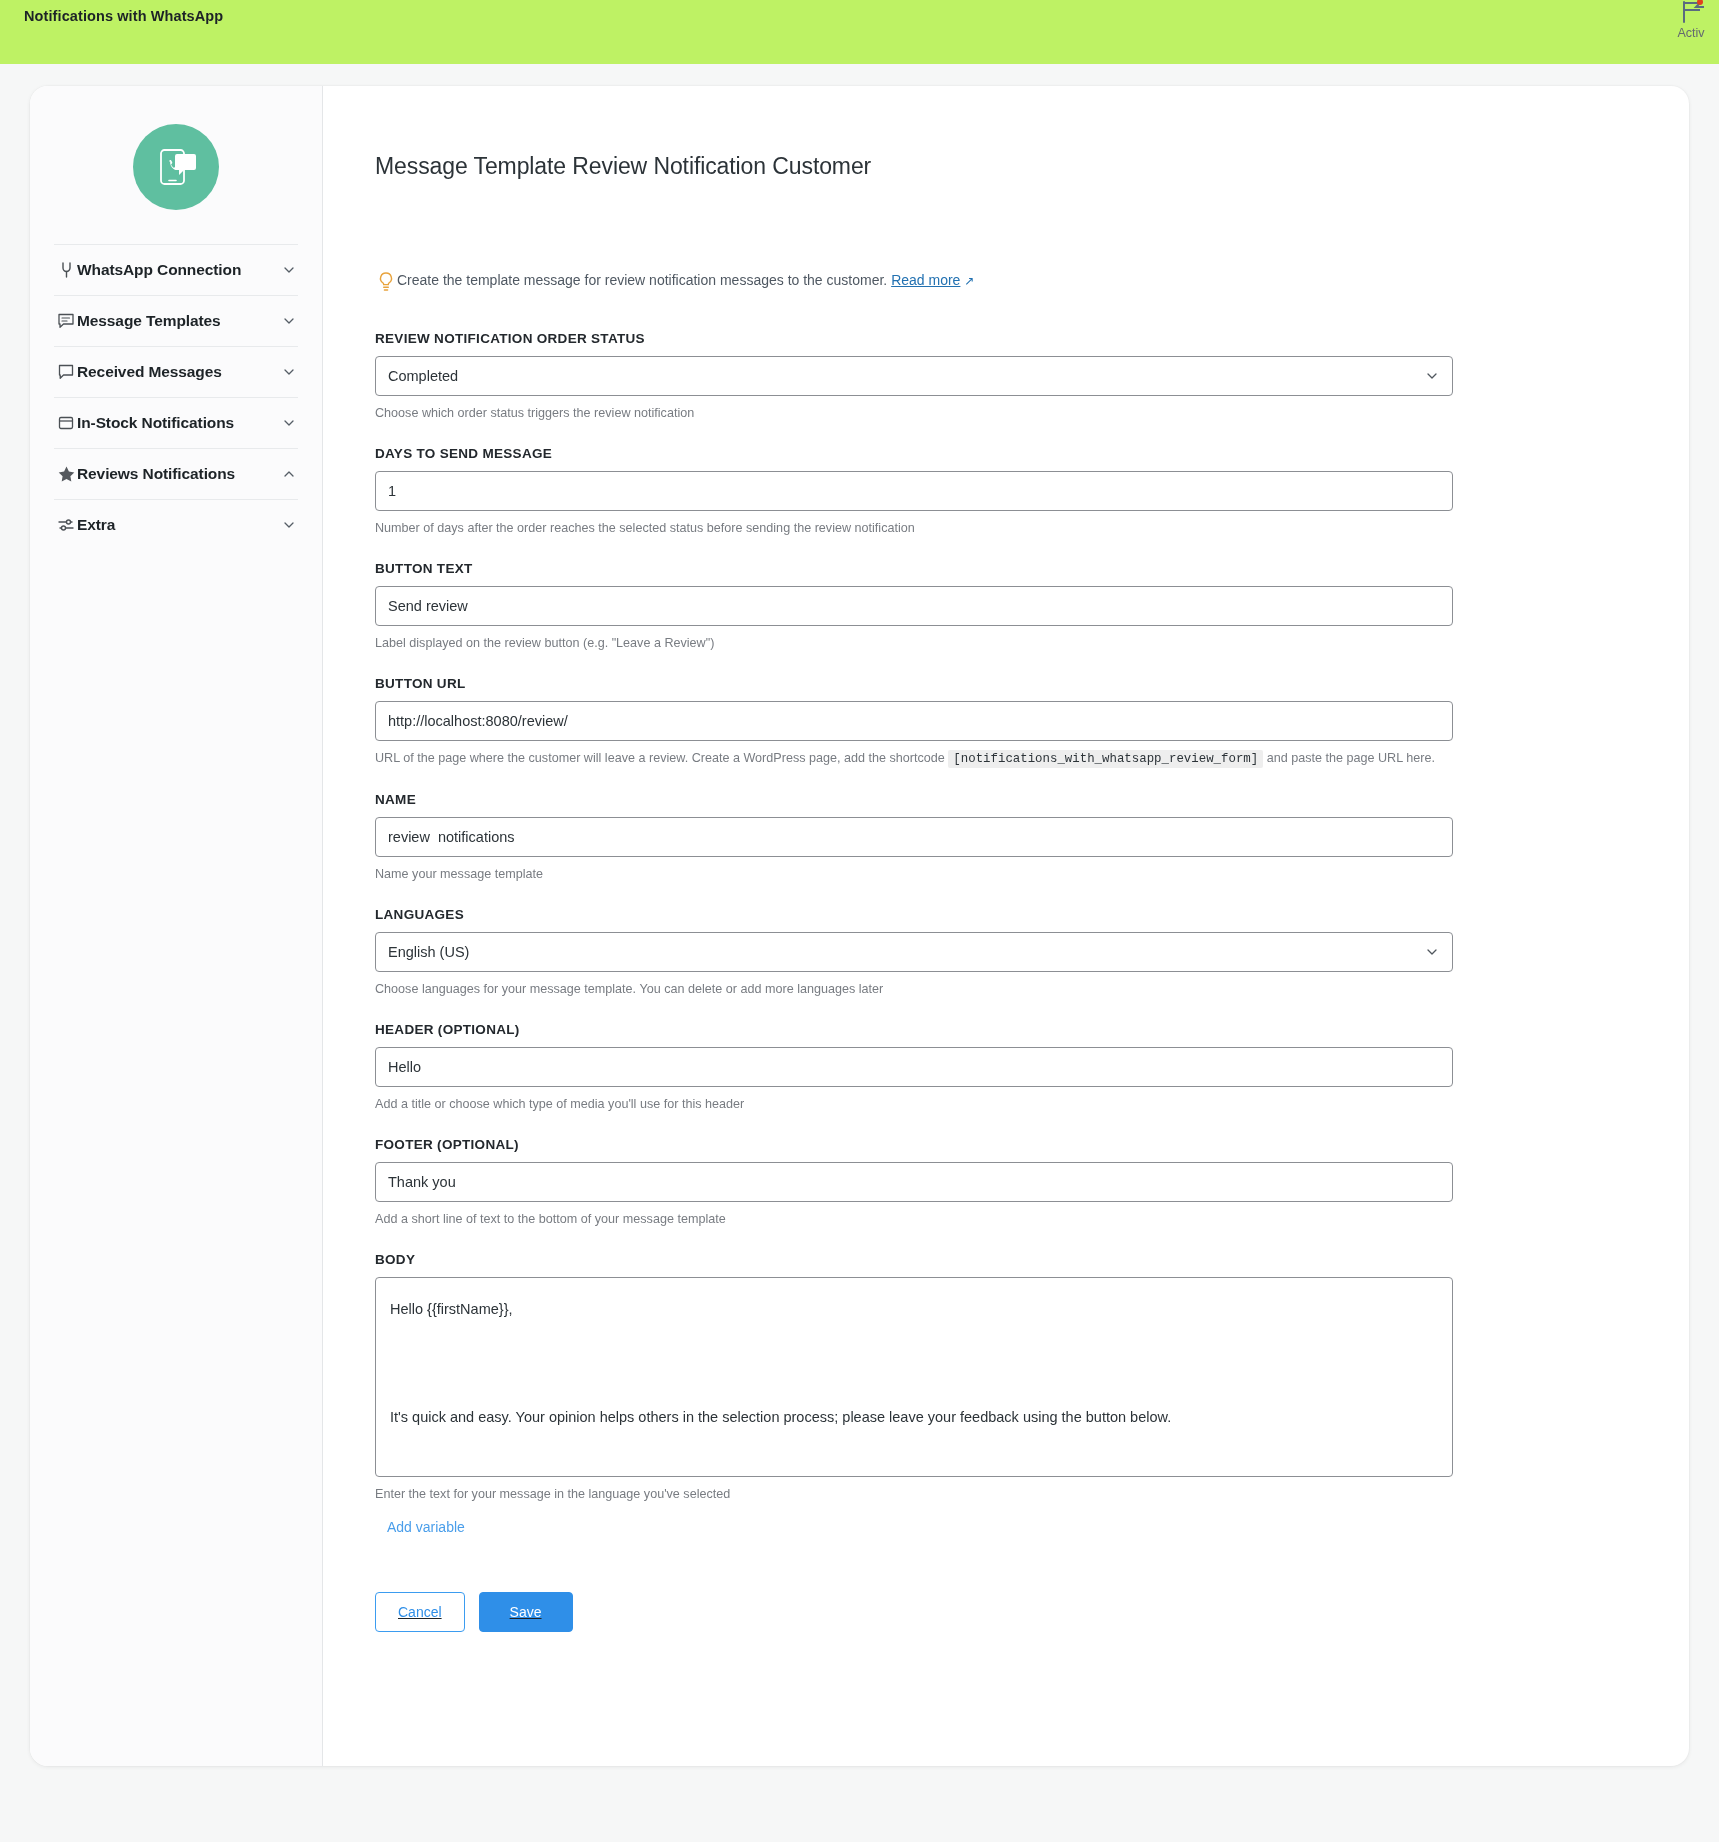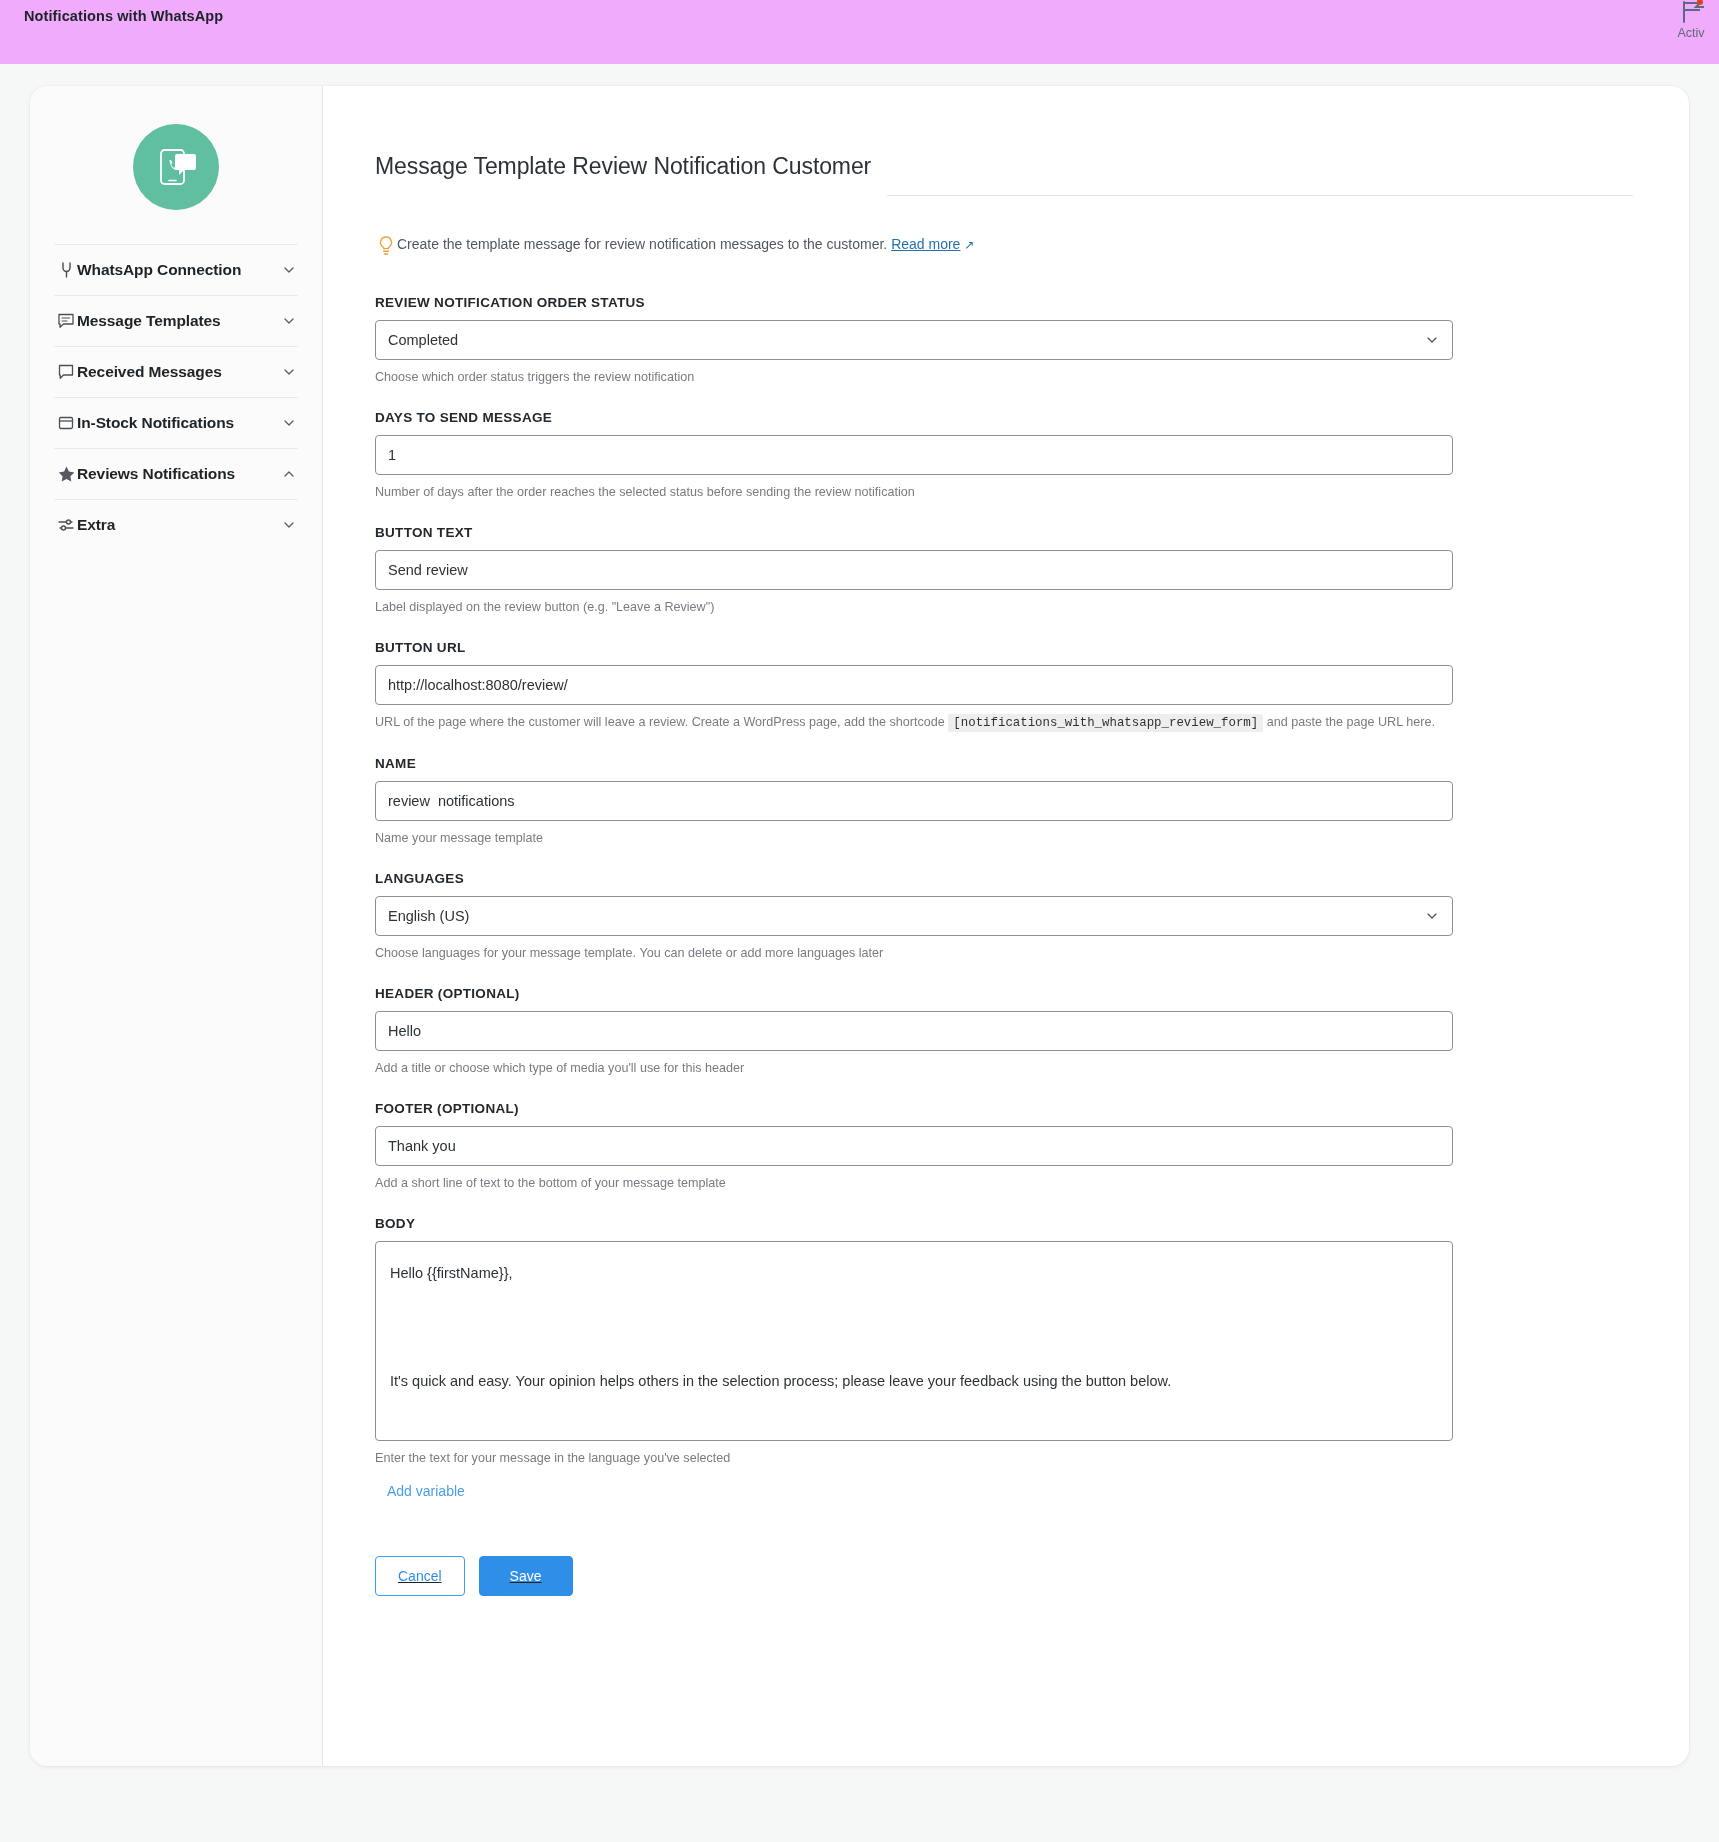--- a/index.html
+++ b/index.html
@@ -10,21 +10,21 @@
     background: #ffffff;
     font-family: "Liberation Sans", sans-serif;
     color: #1d2327;
     overflow: hidden;
   }
 
   
   .wp-topbar {
     position: relative;
     height: 64px;
-    background: #f0abfc;
+    background: #bef264;
     border-bottom: none;
   }
   .wp-plugin-title {
     position: absolute;
     left: 24px;
     top: 8px;
     font-size: 14.5px;
     font-weight: bold;
     color: #1d2327;
     letter-spacing: 0.1px;
@@ -126,23 +126,24 @@
   }
   .sub-item.active { background: #d7eaf5; }
 
   
   .content {
     flex: 1;
     padding: 52px 56px 40px 52px;
   }
   .content-head {
     display: flex;
-    align-items: flex-end;
-    gap: 16px;
+    align-items: flex-start;
+    gap: 36px;
     margin-bottom: 38px;
+    flex-direction: column;
   }
   .content-title {
     font-size: 23px;
     font-weight: normal;
     color: #2c3338;
     white-space: nowrap;
     letter-spacing: -0.1px;
   }
   .title-rule {
     flex: 1;

